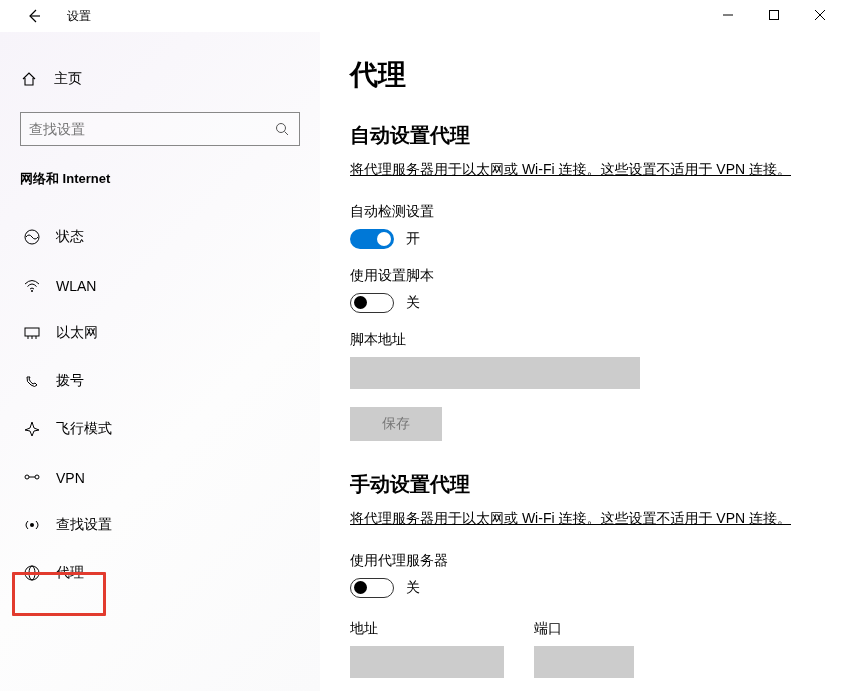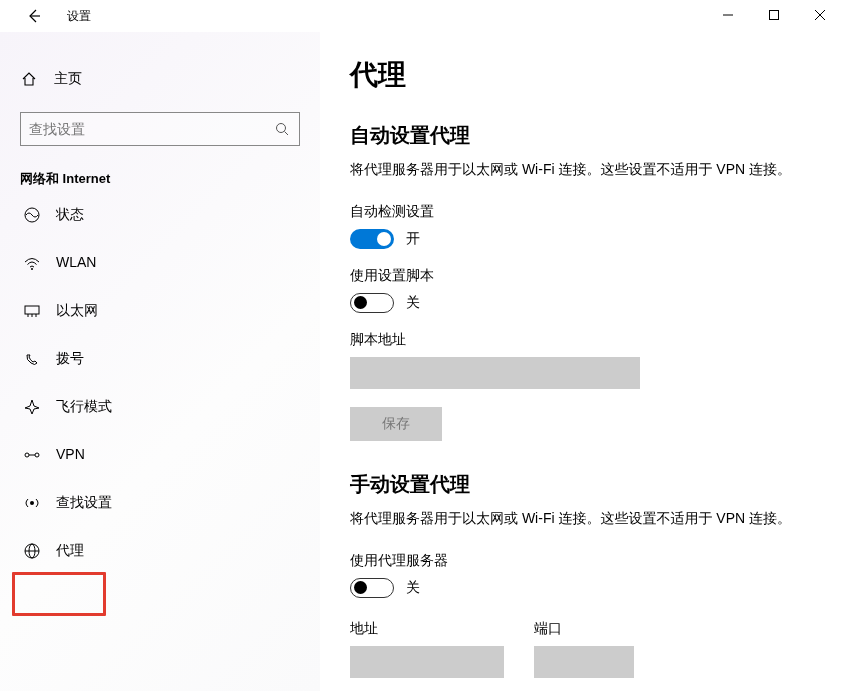--- a/index.html
+++ b/index.html
@@ -17,31 +17,31 @@
   
   .sidebar { width: 320px; padding: 10px 20px 16px 20px; background: linear-gradient(135deg, #f7f4fa 0%, #fdfdfd 60%, #fafafb 100%); height: 100%; }
   .home { display: flex; align-items: center; height: 38px; margin-top: 18px; }
   .home .icon { width: 18px; display:flex; align-items:center; justify-content:center; }
   .home .label { margin-left: 16px; font-size: 14px; }
   .searchbox { margin-top: 14px; height: 34px; border: 1px solid #888; background: rgba(255,255,255,0.3); display: flex; align-items: center; padding: 0 8px; width: 280px; }
   .searchbox input { flex: 1; border: none; outline: none; background: transparent; font-size: 14px; color: #666; }
   .searchbox .sicon { width: 18px; display:flex; align-items:center; justify-content:center; }
   .category { margin-top: 24px; font-size: 13px; font-weight: 600; }
   .navlist { margin-top: 18px; }
-  .navitem { display: flex; align-items: flex-start; height: 40px; margin-bottom: 8px; padding-left: 2px; }
+  .navitem { display: flex; align-items: flex-end; height: 40px; margin-bottom: 8px; padding-left: 2px; }
   .navitem .icon { width: 20px; display:flex; align-items:center; justify-content:center; }
   .navitem .label { margin-left: 14px; font-size: 14px; }
   .navitem.active { }
   .highlight-box { border: 3px solid #e23b2e; width: 94px; height: 44px; position: absolute; pointer-events:none; border-radius:1px; }
 
   
   .main { flex: 1; padding: 24px 24px 0 30px; overflow: hidden; }
   .main h1 { font-size: 28px; font-weight: 600; margin-bottom: 28px; }
   .main h2 { font-size: 20px; font-weight: 600; margin-top: 20px; margin-bottom: 12px; }
-  .main p.desc { font-size: 14px; margin-bottom: 24px; color: #000; }
+  .main p.desc { font-size: 14px; margin-bottom: 24px; color: #000; text-decoration: underline; }
   .setting-label { font-size: 14px; margin-top: 4px; margin-bottom: 8px; }
 
   .toggle-row { display: flex; align-items: center; margin-bottom: 18px; }
   .toggle { width: 44px; height: 20px; border-radius: 10px; position: relative; }
   .toggle.on { background: #0078d7; }
   .toggle.on::after { content:""; position:absolute; right:3px; top:3px; width:14px; height:14px; background:#fff; border-radius:50%; }
   .toggle.off { background: #fff; border: 1px solid #333; }
   .toggle.off::after { content:""; position:absolute; left:3px; top:2px; width:13px; height:13px; background:#000; border-radius:50%; }
   .toggle-text { margin-left: 12px; font-size: 14px; }
 

